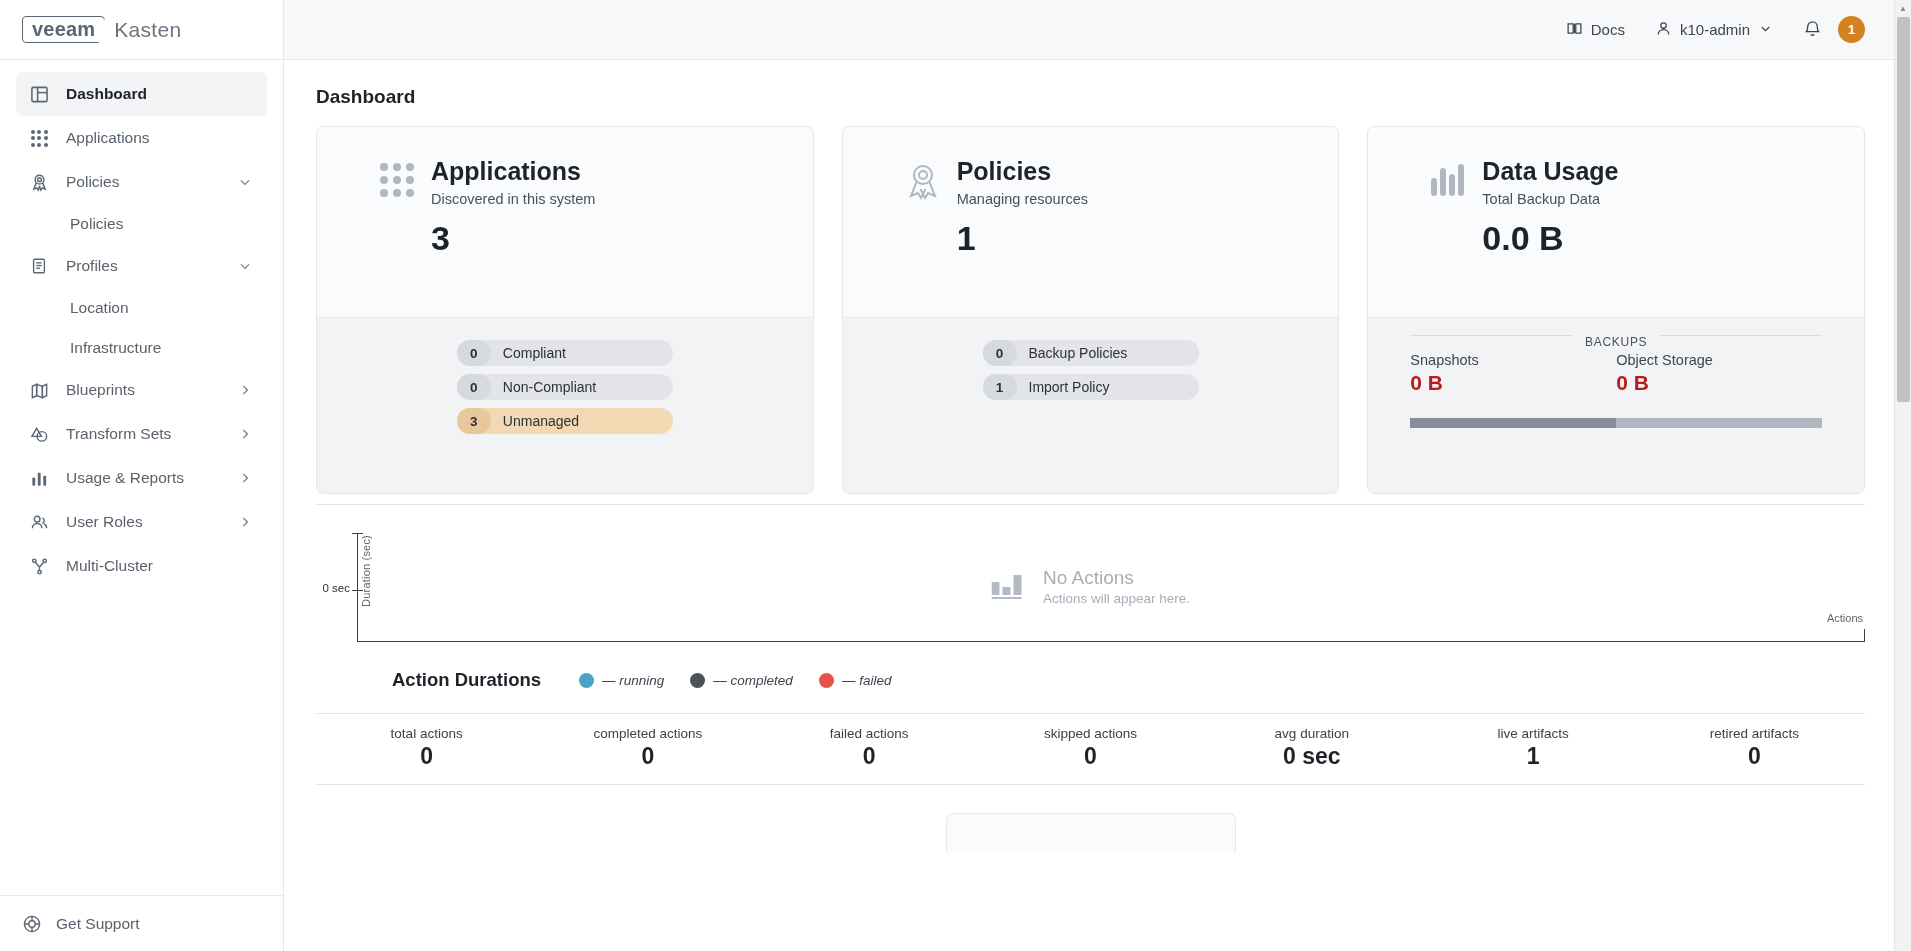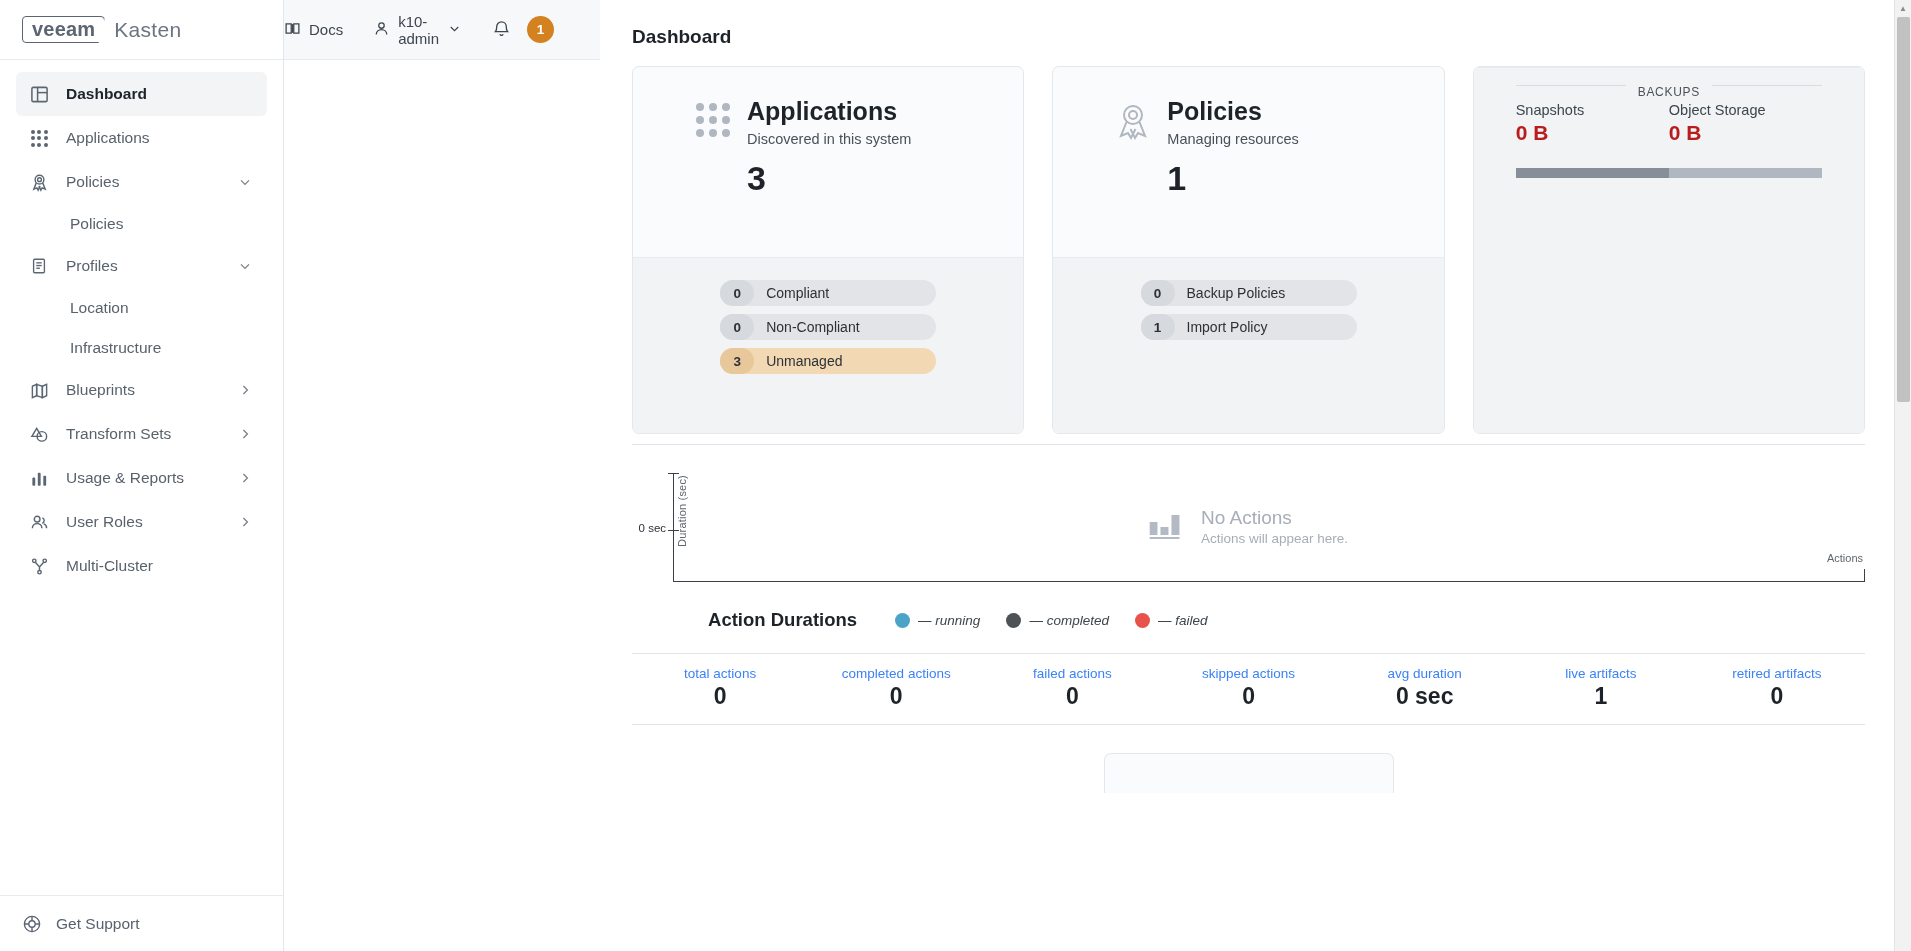--- a/index.html
+++ b/index.html
@@ -67,21 +67,21 @@
   .dotgrid i { width: 4px; height: 4px; background: #5b6672; border-radius: 50%; display: block; }
   .support {
     height: 56px; flex: 0 0 56px;
     display: flex; align-items: center; padding-left: 22px;
     border-top: 1px solid #e8eaed;
     color: #59626c; font-size: 15.5px; cursor: pointer;
   }
   .support .ico { margin-right: 14px; display: flex; color: #5b6672; }
 
   
-  .main { flex: 1 1 auto; display: flex; min-width: 0; position: relative; }
+  .main { flex: 1 1 auto; display: flex; flex-direction: column; min-width: 0; position: relative; }
   .topbar {
     height: 60px; flex: 0 0 60px;
     background: #f7f8fa;
     border-bottom: 1px solid #e6e9ed;
     display: flex; align-items: center; justify-content: flex-end;
     padding-right: 46px; gap: 30px;
   }
   .top-item {
     display: flex; align-items: center; gap: 8px;
     color: #3d454e; font-size: 15px; cursor: pointer;
@@ -186,21 +186,21 @@
   .legend-title { font-size: 18.5px; font-weight: 700; color: #1d2329; margin-right: 12px; }
   .legend-item { display: flex; align-items: center; gap: 8px; font-size: 13.5px; font-style: italic; color: #3d454e; }
   .legend-dot { width: 15px; height: 15px; border-radius: 50%; }
 
   .stats {
     display: flex; margin-top: 22px;
     border-top: 1px solid #e1e4e8; border-bottom: 1px solid #e1e4e8;
     padding: 12px 0 14px 0;
   }
   .stat { flex: 1 1 0; text-align: center; }
-  .stat .lbl { font-size: 13.5px; color: #3b82f6; }
+  .stat .lbl { font-size: 13.5px; color: #404040; }
   .stat .val { font-size: 23px; font-weight: 700; color: #1d2329; margin-top: 2px; }
 
   .ghost-card {
     margin: 28px auto 0 auto; width: 290px; height: 40px;
     border: 1px solid #e4e7eb; border-bottom: none;
     border-radius: 7px 7px 0 0; background: #fafbfc;
   }
 
   
   .scrollbar {
@@ -501,20 +501,37 @@
               <span class="t">Backup Policies</span>
             </div>
             <div class="pill">
               <span class="n">1</span>
               <span class="t">Import Policy</span>
             </div>
           </div>
         </section>
 
         <section class="card">
+          <div class="card-top">
+            <div class="card-head">
+              <div class="card-icon">
+                <svg width="34" height="34" viewBox="0 0 34 34" fill="#b0b7c1">
+                  <rect x="0" y="16" width="6" height="18" rx="3"></rect>
+                    <rect x="9" y="6" width="6" height="28" rx="3"></rect>
+                  <rect x="18" y="12" width="6" height="22" rx="3"></rect>
+                    <rect x="27" y="2" width="6" height="32" rx="3"></rect>
+                </svg>
+              </div>
+              <div>
+                <div class="card-title">Data Usage</div>
+                <div class="card-sub">Total Backup Data</div>
+                <div class="card-value">0.0 B</div>
+              </div>
+            </div>
+          </div>
           <div class="card-bottom du-bottom">
             <div class="du-sep">
               <span>BACKUPS</span>
             </div>
             <div class="du-cols">
               <div class="du-col">
                 <div class="lbl">Snapshots</div>
                 <div class="val">0 B</div>
               </div>
               <div class="du-col">

